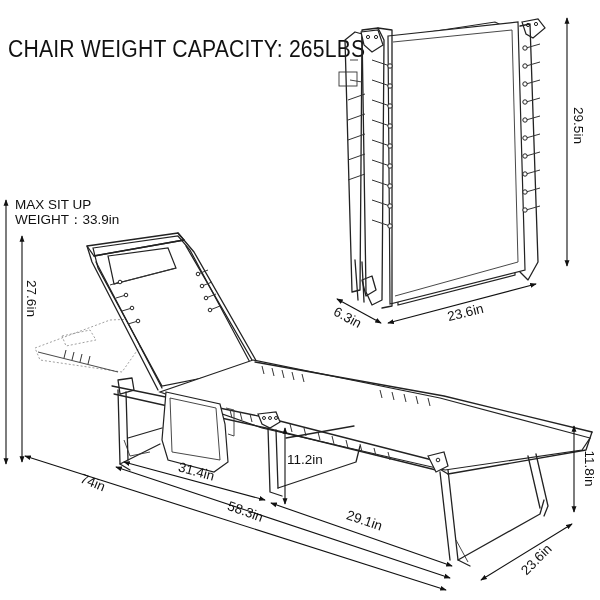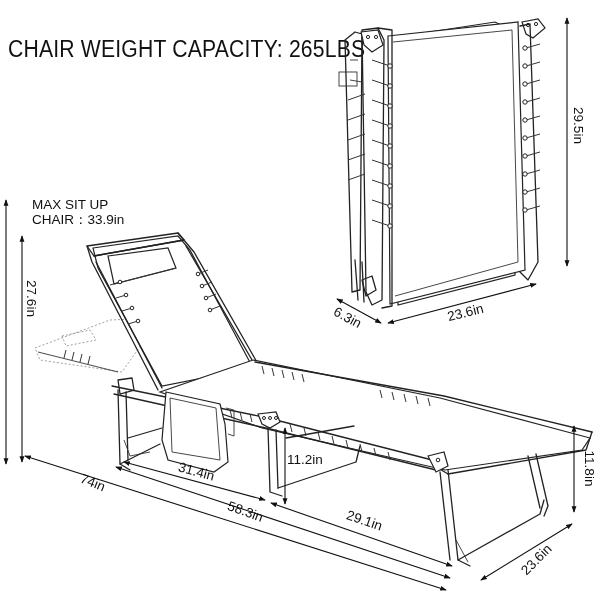--- a/index.html
+++ b/index.html
@@ -5,21 +5,21 @@
   html, body { margin: 0; padding: 0; background: #ffffff; }
   body { width: 600px; height: 600px; position: relative; overflow: hidden; font-family: "DejaVu Sans", sans-serif; }
   #stage { position: absolute; left: 0; top: 0; width: 600px; height: 600px; }
   .title {
     position: absolute; left: 8px; top: 36px;
     font-family: "Liberation Sans", sans-serif; font-size: 23px; font-weight: 400;
     color: #111; letter-spacing: 0.2px; transform: scaleX(0.92); transform-origin: left center;
     white-space: nowrap;
   }
   .note {
-    position: absolute; left: 32px; font-family: "Liberation Sans", sans-serif;
+    position: absolute; left: 15px; font-family: "Liberation Sans", sans-serif;
     font-size: 13.5px; color: #111; line-height: 15px; white-space: nowrap;
   }
   .dim {
     position: absolute; font-family: "Liberation Sans", sans-serif; font-size: 13.5px;
     color: #111; white-space: nowrap; transform-origin: center center;
   }
   svg .frame { fill: none; stroke: #222; stroke-width: 1.3; stroke-linejoin: round; stroke-linecap: round; }
   svg .thin { fill: none; stroke: #333; stroke-width: 0.9; }
   svg .ghost { fill: none; stroke: #777; stroke-width: 0.7; stroke-dasharray: 2 2; }
   svg .fabric { fill: #fff; stroke: #222; stroke-width: 1.2; }
@@ -28,21 +28,21 @@
   svg .knob { fill: #fff; stroke: #222; stroke-width: 1; }
 </style>
 </head>
 <body>
 
 <div id="stage">
 
   <div class="title">CHAIR WEIGHT CAPACITY: 265LBS</div>
 
   <div class="note" style="top:197px;">MAX SIT UP</div>
-  <div class="note" style="top:212px;">CHAIR：33.9in</div>
+  <div class="note" style="top:212px;">WEIGHT：33.9in</div>
 
   <svg width="600" height="600" viewBox="0 0 600 600" style="position:absolute;left:0;top:0;">
     <defs>
       <marker id="ah" viewBox="0 0 8 8" refX="7" refY="4" markerWidth="6" markerHeight="6" orient="auto-start-reverse">
         <path d="M0,1 L8,4 L0,7 z" fill="#111"></path>
       </marker>
     </defs>
 
     <g>
 

